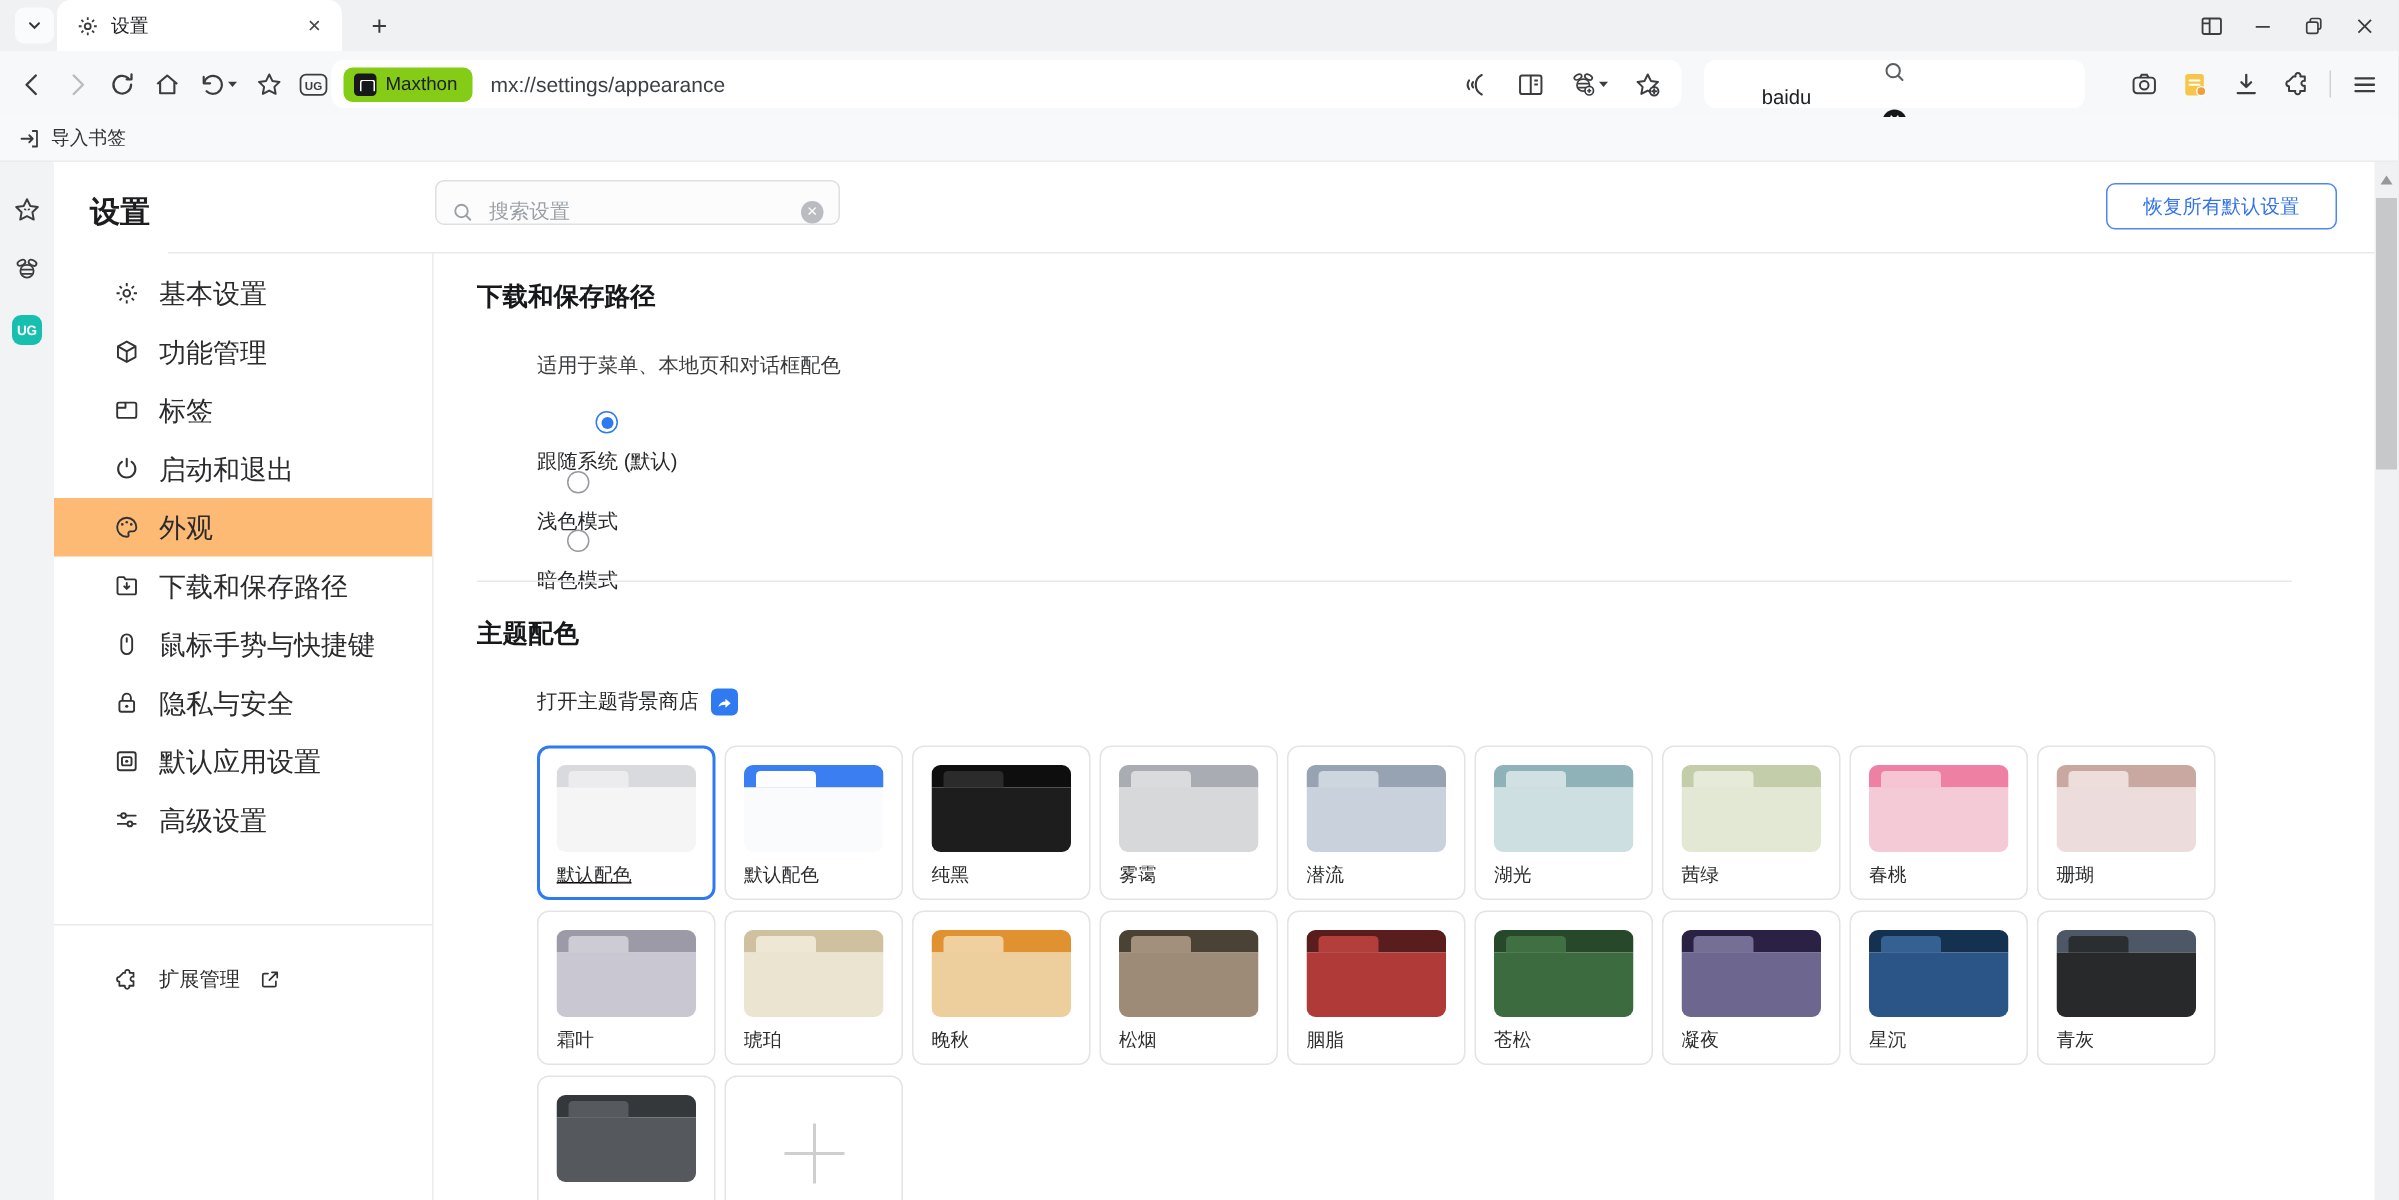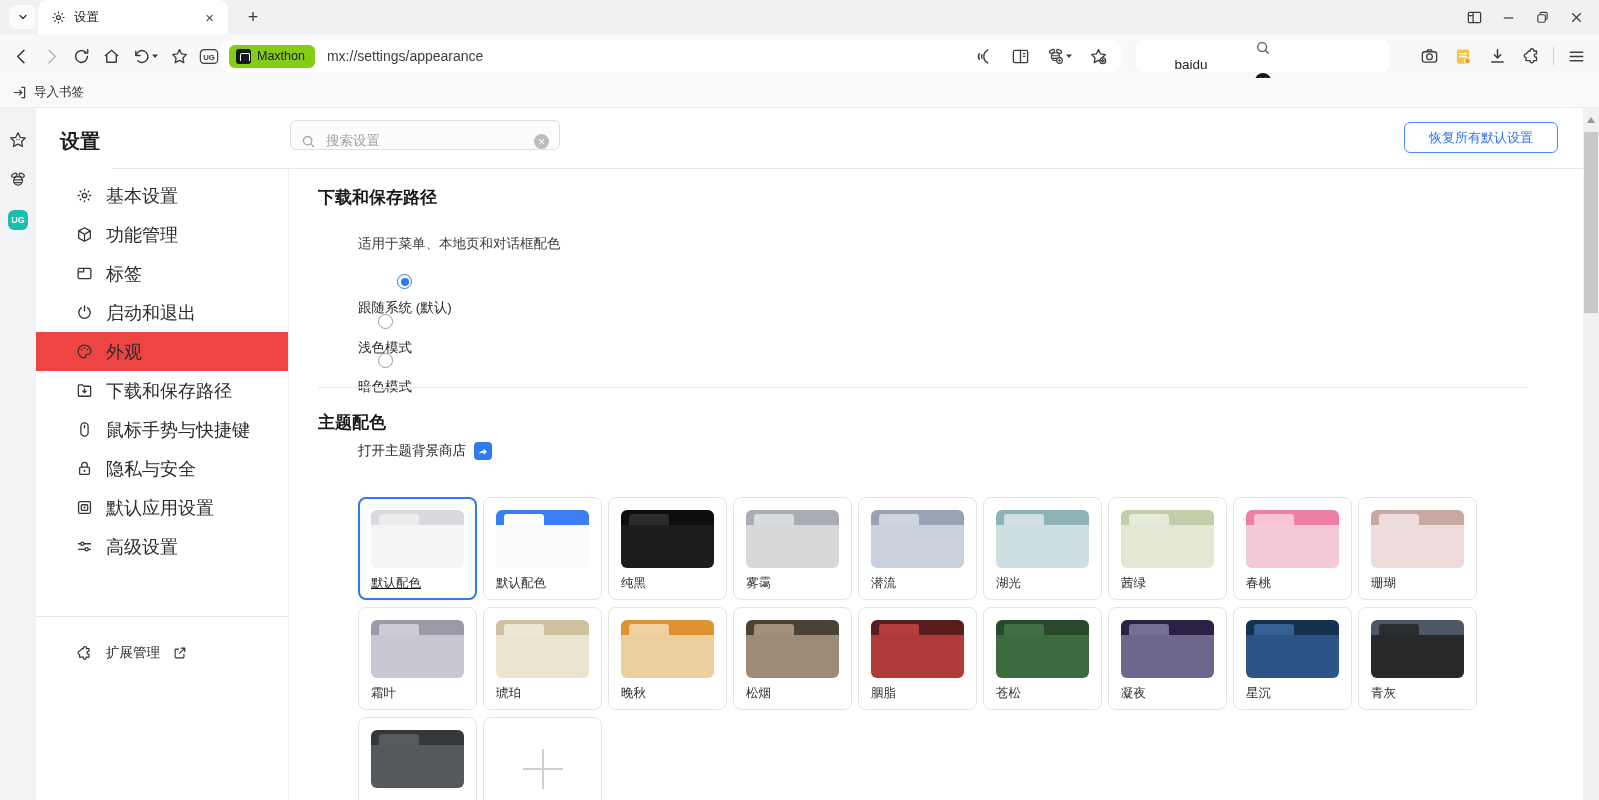--- a/index.html
+++ b/index.html
@@ -36,21 +36,21 @@
   .bmbar{position:absolute;left:0;top:78px;width:100%;height:30px;background:#f8f9fa;border-bottom:1px solid #ececee;display:flex;align-items:center;padding:0 12px;gap:7px;color:#3c3d3f;}
   .bmbar .bmtxt{font-size:12.5px;color:#333;cursor:pointer;}
   
   .rail{position:absolute;left:0;top:108px;width:36px;height:692px;background:#f2f3f4;display:flex;flex-direction:column;align-items:center;padding-top:22px;gap:20px;}
   .rail .ric{color:#3c3d3f;cursor:pointer;}
   .avatar{width:20px;height:20px;border-radius:6px;background:#17bfae;color:#fff;font-size:9px;font-weight:bold;display:flex;align-items:center;justify-content:center;cursor:pointer;}
   .sidebar{position:absolute;left:36px;top:108px;width:252px;height:692px;background:#fff;}
   .side-title{position:absolute;left:24px;top:20px;font-size:20px;font-weight:600;color:#1d1d1f;}
   .side-menu{position:absolute;left:0;top:68px;width:252px;}
   .side-item{height:39px;display:flex;align-items:center;padding-left:40px;gap:13px;cursor:pointer;color:#2b2b2d;}
-  .side-item.sel{background:#ef4444;}
+  .side-item.sel{background:#fdba74;}
   .side-item .icn{width:17px;height:17px;color:#333;}
   .side-item .lbl{font-size:18px;}
   .side-div{position:absolute;left:0px;top:508px;width:252px;height:1px;background:#e9e9eb;}
   .side-ext{position:absolute;left:40px;top:525px;height:40px;display:flex;align-items:center;gap:13px;cursor:pointer;color:#2b2b2d;}
   .side-ext .lbl{font-size:13.5px;}
   
   .content{position:absolute;left:288px;top:108px;width:1295px;height:692px;background:#fff;}
   .c-search{position:absolute;left:2px;top:12px;width:270px;height:30px;border:1px solid #dddfe1;border-radius:6px;background:#fcfcfd;display:flex;align-items:flex-end;padding:0 10px;gap:8px;}
   .c-search input{border:0;outline:0;background:transparent;font-size:13.5px;color:#333;flex:1;min-width:0;}
   .c-search input::placeholder{color:#9aa0a6;}
@@ -59,21 +59,21 @@
   .hdr-div{position:absolute;left:-176px;top:60px;width:1471px;height:1px;background:#e8e9ea;}
   .v-div{position:absolute;left:0;top:60px;width:1px;height:632px;background:#ececee;}
   .sect-h{position:absolute;left:30px;font-size:17px;font-weight:700;color:#17181a;}
   .sect-sub{position:absolute;left:70px;font-size:13.5px;color:#3a3b3d;}
   .radio-row{position:absolute;left:70px;display:flex;align-items:center;gap:10px;cursor:pointer;flex-direction:column;}
   .radio{width:15px;height:15px;border-radius:50%;border:1.5px solid #96999d;background:#fff;position:relative;flex:0 0 auto;}
   .radio.on{border-color:#2f7af0;}
   .radio.on::after{content:"";position:absolute;left:2.5px;top:2.5px;width:8px;height:8px;border-radius:50%;background:#2f7af0;}
   .radio-lbl{font-size:13.5px;color:#27282a;}
   .sec-div{position:absolute;left:30px;width:1210px;height:1px;background:#e9e9eb;}
-  .store-row{position:absolute;left:70px;top:334px;display:flex;align-items:flex-start;gap:8px;cursor:pointer;}
+  .store-row{position:absolute;left:70px;top:351px;display:flex;align-items:flex-start;gap:8px;cursor:pointer;}
   .store-row .stxt{font-size:13.5px;color:#27282a;}
   .store-ic{width:18px;height:18px;border-radius:4px;background:#2f7af0;display:flex;align-items:center;justify-content:center;}
   
   .grid{position:absolute;left:70px;top:389px;width:1140px;display:grid;grid-template-columns:repeat(9,119px);grid-auto-rows:103px;column-gap:6px;row-gap:7px;}
   .tcard{border:1px solid #e4e4e6;border-radius:8px;background:#fff;padding:12px;cursor:pointer;position:relative;}
   .tcard.sel{border:2px solid #2f7af0;padding:11px;text-decoration:underline;}
   .mock{position:relative;height:58px;border-radius:6px;overflow:hidden;}
   .mock .hdr{height:15px;}
   .mock .bd{height:43px;}
   .mock .tb{position:absolute;left:8px;top:4px;width:40px;height:11px;border-radius:3px 3px 0 0;}

